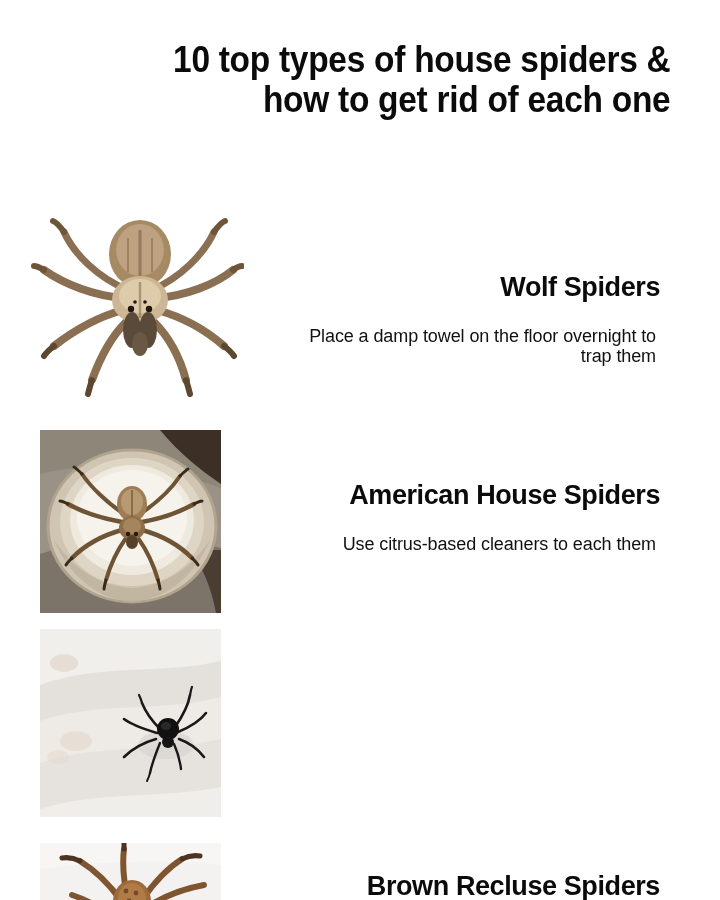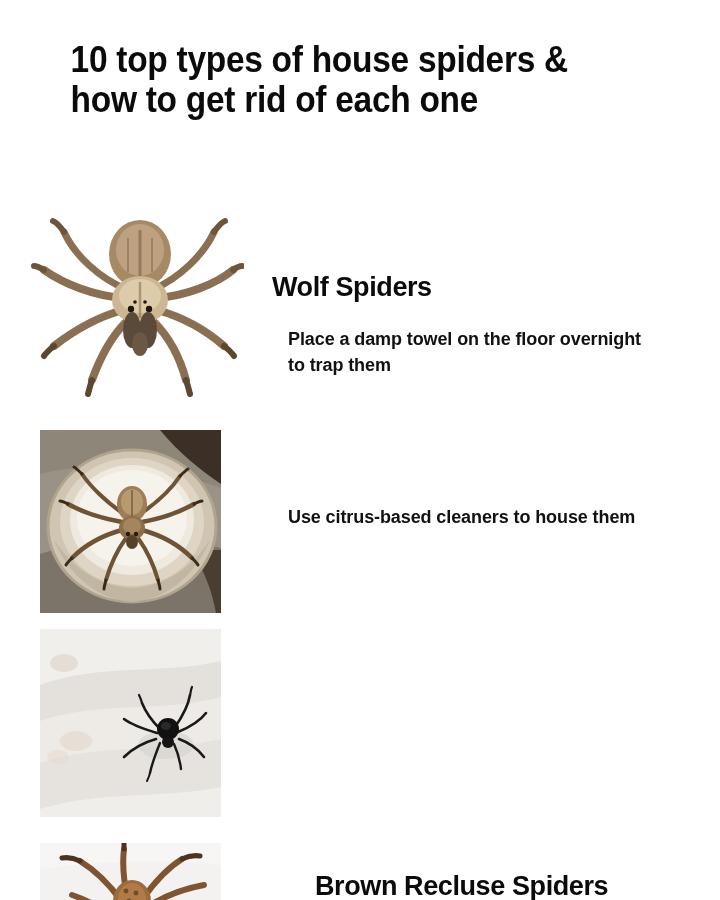--- a/index.html
+++ b/index.html
@@ -13,21 +13,21 @@
     height: 900px;
     overflow: hidden;
     font-family: "Liberation Sans", sans-serif;
     color: #111111;
     position: relative;
   }
 
   
   .title-block {
     padding: 40px 27px 0 48px;
-    text-align: left;
+    text-align: right;
   }
   .title-line {
     font-family: "Liberation Sans Narrow", "Liberation Sans", sans-serif;
     font-weight: bold;
     font-size: 36px;
     line-height: 40px;
     letter-spacing: -0.3px;
     color: #0b0b0b;
     transform: scaleX(0.93);
     transform-origin: center;
@@ -38,20 +38,21 @@
   .spider-list {
     position: absolute;
     top: 188px;
     left: 0;
     width: 720px;
   }
   .spider-row {
     position: relative;
     display: flex;
     align-items: flex-start;
+    text-align: right;
   }
   .thumb-col {
     width: 272px;
     flex: 0 0 272px;
     position: relative;
   }
   .text-col {
     flex: 1 1 auto;
     padding-right: 60px;
   }
@@ -60,26 +61,26 @@
     font-weight: bold;
     font-size: 27px;
     line-height: 30px;
     letter-spacing: -0.4px;
     color: #0b0b0b;
     margin: 0;
     white-space: nowrap;
   }
   .spider-tip {
     font-family: "Liberation Sans", sans-serif;
-    font-weight: bold;
+    font-weight: normal;
     font-size: 18px;
-    line-height: 26px;
+    line-height: 20px;
     letter-spacing: -0.1px;
     color: #111111;
-    margin: 16px;
+    margin: 4px;
     max-width: 380px;
   }
 
   
   .row-1 { height: 215px; }
   .row-1 .text-col { padding-top: 84px; }
   .row-1 .spider-tip { margin-top: 24px; }
 
   .row-2 { height: 209px; }
   .row-2 .text-col { padding-top: 77px; }
@@ -214,21 +215,22 @@
           <path d="M92 60 L92 88" stroke="#6a5030" stroke-width="2" opacity="0.6"></path>
           <ellipse cx="92" cy="98" rx="13" ry="12" fill="#8d6e49"></ellipse>
           <ellipse cx="92" cy="96" rx="9" ry="8" fill="#a5855d"></ellipse>
           <circle cx="88" cy="104" r="2.2" fill="#23190f"></circle>
           <circle cx="96" cy="104" r="2.2" fill="#23190f"></circle>
           <ellipse cx="92" cy="112" rx="6" ry="7" fill="#574228"></ellipse>
         </svg>
       </div>
     </div>
     <div class="text-col">
-      <p class="spider-tip">Use citrus-based cleaners to house them</p>
+      <h2 class="spider-name">American House Spiders</h2>
+      <p class="spider-tip">Use citrus-based cleaners to each them</p>
     </div>
   </div>
 
   <div class="spider-row row-3">
     <div class="thumb-col">
       <div class="photo photo-3">
         <svg width="181" height="188" viewBox="0 0 181 188" aria-hidden="true">
           <rect width="181" height="188" fill="#eae7e3"></rect>
 
           <path d="M0 0 H181 V34 C120 48 60 36 0 58 Z" fill="#f1efec"></path>

